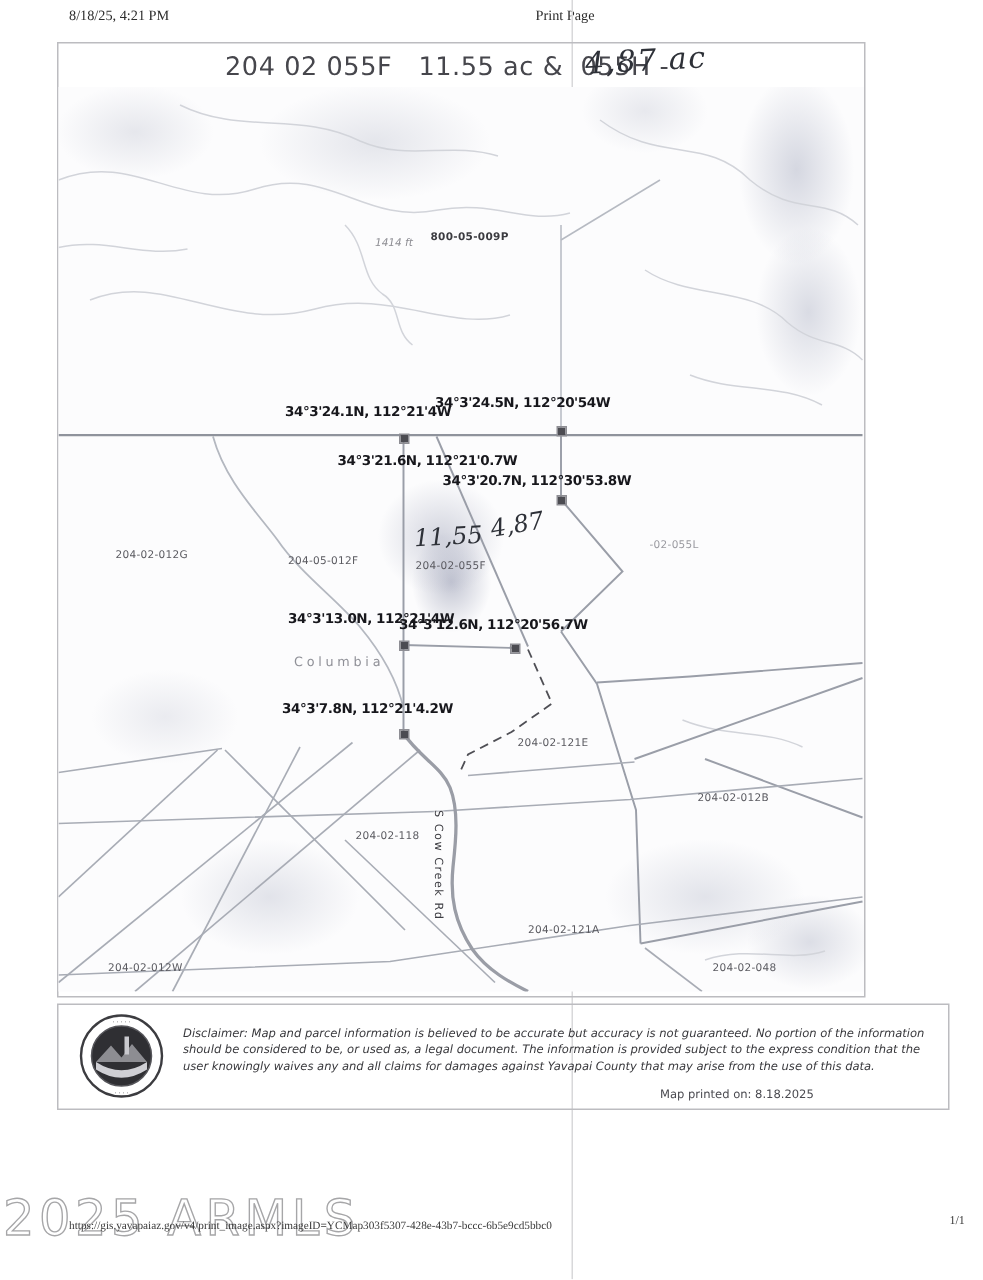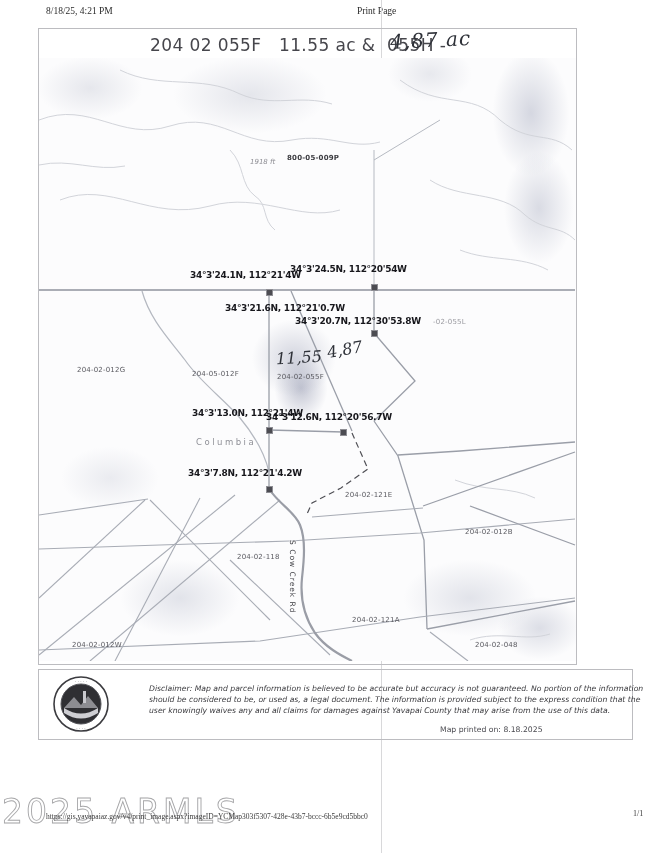--- a/index.html
+++ b/index.html
@@ -30,30 +30,30 @@
       radial-gradient(38px 48px at 262px 330px, rgba(138,143,168,.50), rgba(138,143,168,0) 70%),
       radial-gradient(85px 55px at 141px 540px, rgba(172,177,195,.33), rgba(172,177,195,0) 70%),
       radial-gradient(95px 55px at 431px 540px, rgba(172,177,195,.33), rgba(172,177,195,0) 70%),
       radial-gradient(60px 45px at 501px 570px, rgba(168,173,192,.38), rgba(168,173,192,0) 70%),
       radial-gradient(70px 45px at 71px 420px, rgba(180,184,200,.25), rgba(180,184,200,0) 70%),
       #fcfcfd;}
   #map-lines{left:0;top:0;width:655px;height:853px;pointer-events:none;}
   
   .coord{font-size:9px;font-weight:700;color:#17171c;letter-spacing:-0.3px;}
   .parcel{font-size:7px;color:#5a5a60;letter-spacing:.2px;}
-  .parcel-dim{font-size:7px;color:#9a9aa0;letter-spacing:.2px;}
+  .parcel-dim{font-size:7px;color:#9a9aa0;letter-spacing:.2px;margin-top:41px;}
   .place{font-size:8.5px;color:#8f9097;letter-spacing:2.5px;}
   .elev{font-size:7px;font-style:italic;color:#8d8d93;}
   .hand{font-family:"DejaVu Serif",serif;font-style:italic;color:#2e3138;}
   .road-label{font-size:7.5px;color:#3c3c42;writing-mode:vertical-rl;letter-spacing:1px;
               text-shadow:0 0 2px #fff,0 0 2px #fff,0 0 1px #fff;}
   .marker{width:5px;height:5px;background:#4c4c52;outline:1px solid #8e8e94;}
   
   #disclaimer-text{left:122px;top:684px;width:500px;white-space:normal;
-     font-size:7.7px;font-style:italic;line-height:1.42;color:#38383c;margin-left:27px;}
+     font-size:7.7px;font-style:italic;line-height:1.42;color:#38383c;}
   #printed-on{left:440px;top:725px;width:186px;font-size:7.7px;color:#4a4a50;}
   
   #watermark{left:2px;top:792px;font-size:33px;letter-spacing:3px;color:transparent;
      -webkit-text-stroke:0.9px #a6a6a8;font-family:"DejaVu Sans",sans-serif;}
   #url{left:46px;top:812px;}
   #pageno{left:633px;top:809px;font-size:8px;}
 </style>
 </head>
 <body>
 
@@ -135,21 +135,21 @@
     </g>
   </svg>
 
   <div class="abs marker" style="left:267px;top:290px"></div>
   <div class="abs marker" style="left:372px;top:285px"></div>
   <div class="abs marker" style="left:372px;top:331px"></div>
   <div class="abs marker" style="left:267px;top:428px"></div>
   <div class="abs marker" style="left:341px;top:430px"></div>
   <div class="abs marker" style="left:267px;top:487px"></div>
 
-  <div class="abs elev" style="left:250px;top:158px">1918 ft</div>
+  <div class="abs elev" style="left:250px;top:158px">1414 ft</div>
   <div class="abs parcel" style="left:287px;top:154px;font-weight:700;color:#3b3b40">800-05-009P</div>
 
   <div class="abs coord" style="left:190px;top:270px">34°3'24.1N, 112°21'4W</div>
   <div class="abs coord" style="left:290px;top:264px">34°3'24.5N, 112°20'54W</div>
   <div class="abs coord" style="left:225px;top:303px">34°3'21.6N, 112°21'0.7W</div>
   <div class="abs coord" style="left:295px;top:316px">34°3'20.7N, 112°30'53.8W</div>
   <div class="abs parcel-dim" style="left:433px;top:318px">-02-055L</div>
   <div class="abs coord" style="left:192px;top:408px">34°3'13.0N, 112°21'4W</div>
   <div class="abs coord" style="left:266px;top:412px">34°3'12.6N, 112°20'56.7W</div>
   <div class="abs coord" style="left:188px;top:468px">34°3'7.8N, 112°21'4.2W</div>

